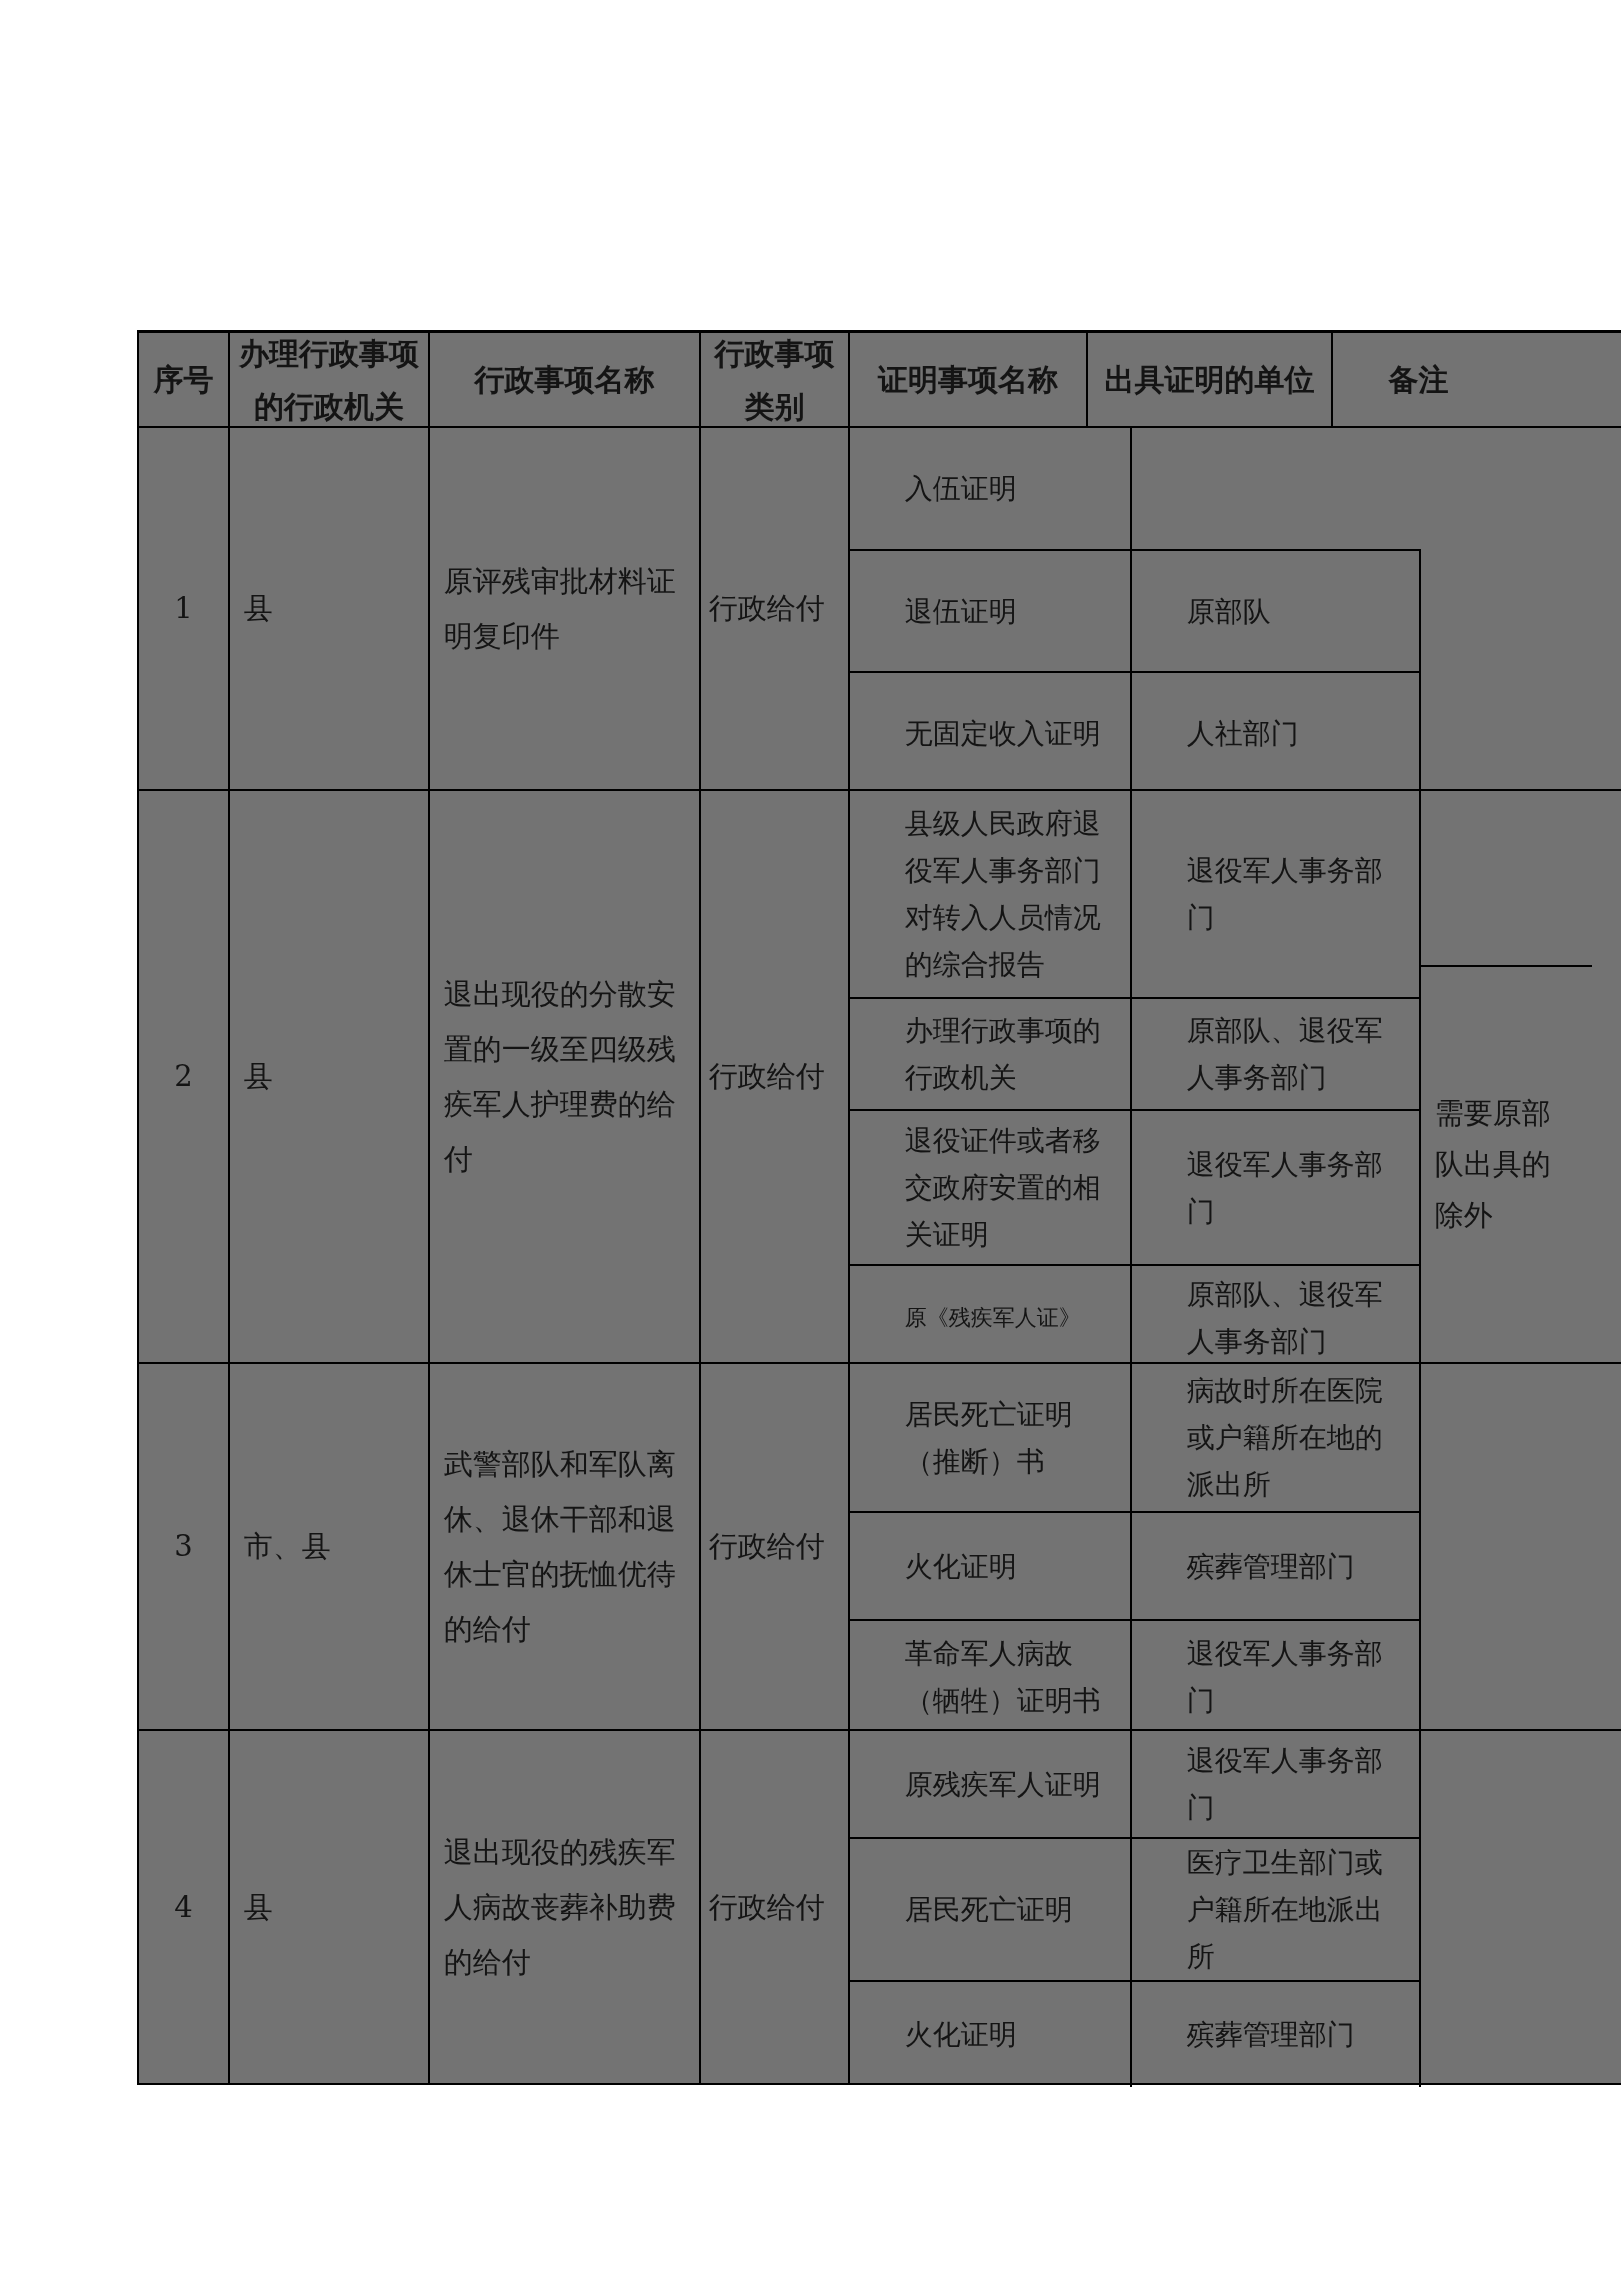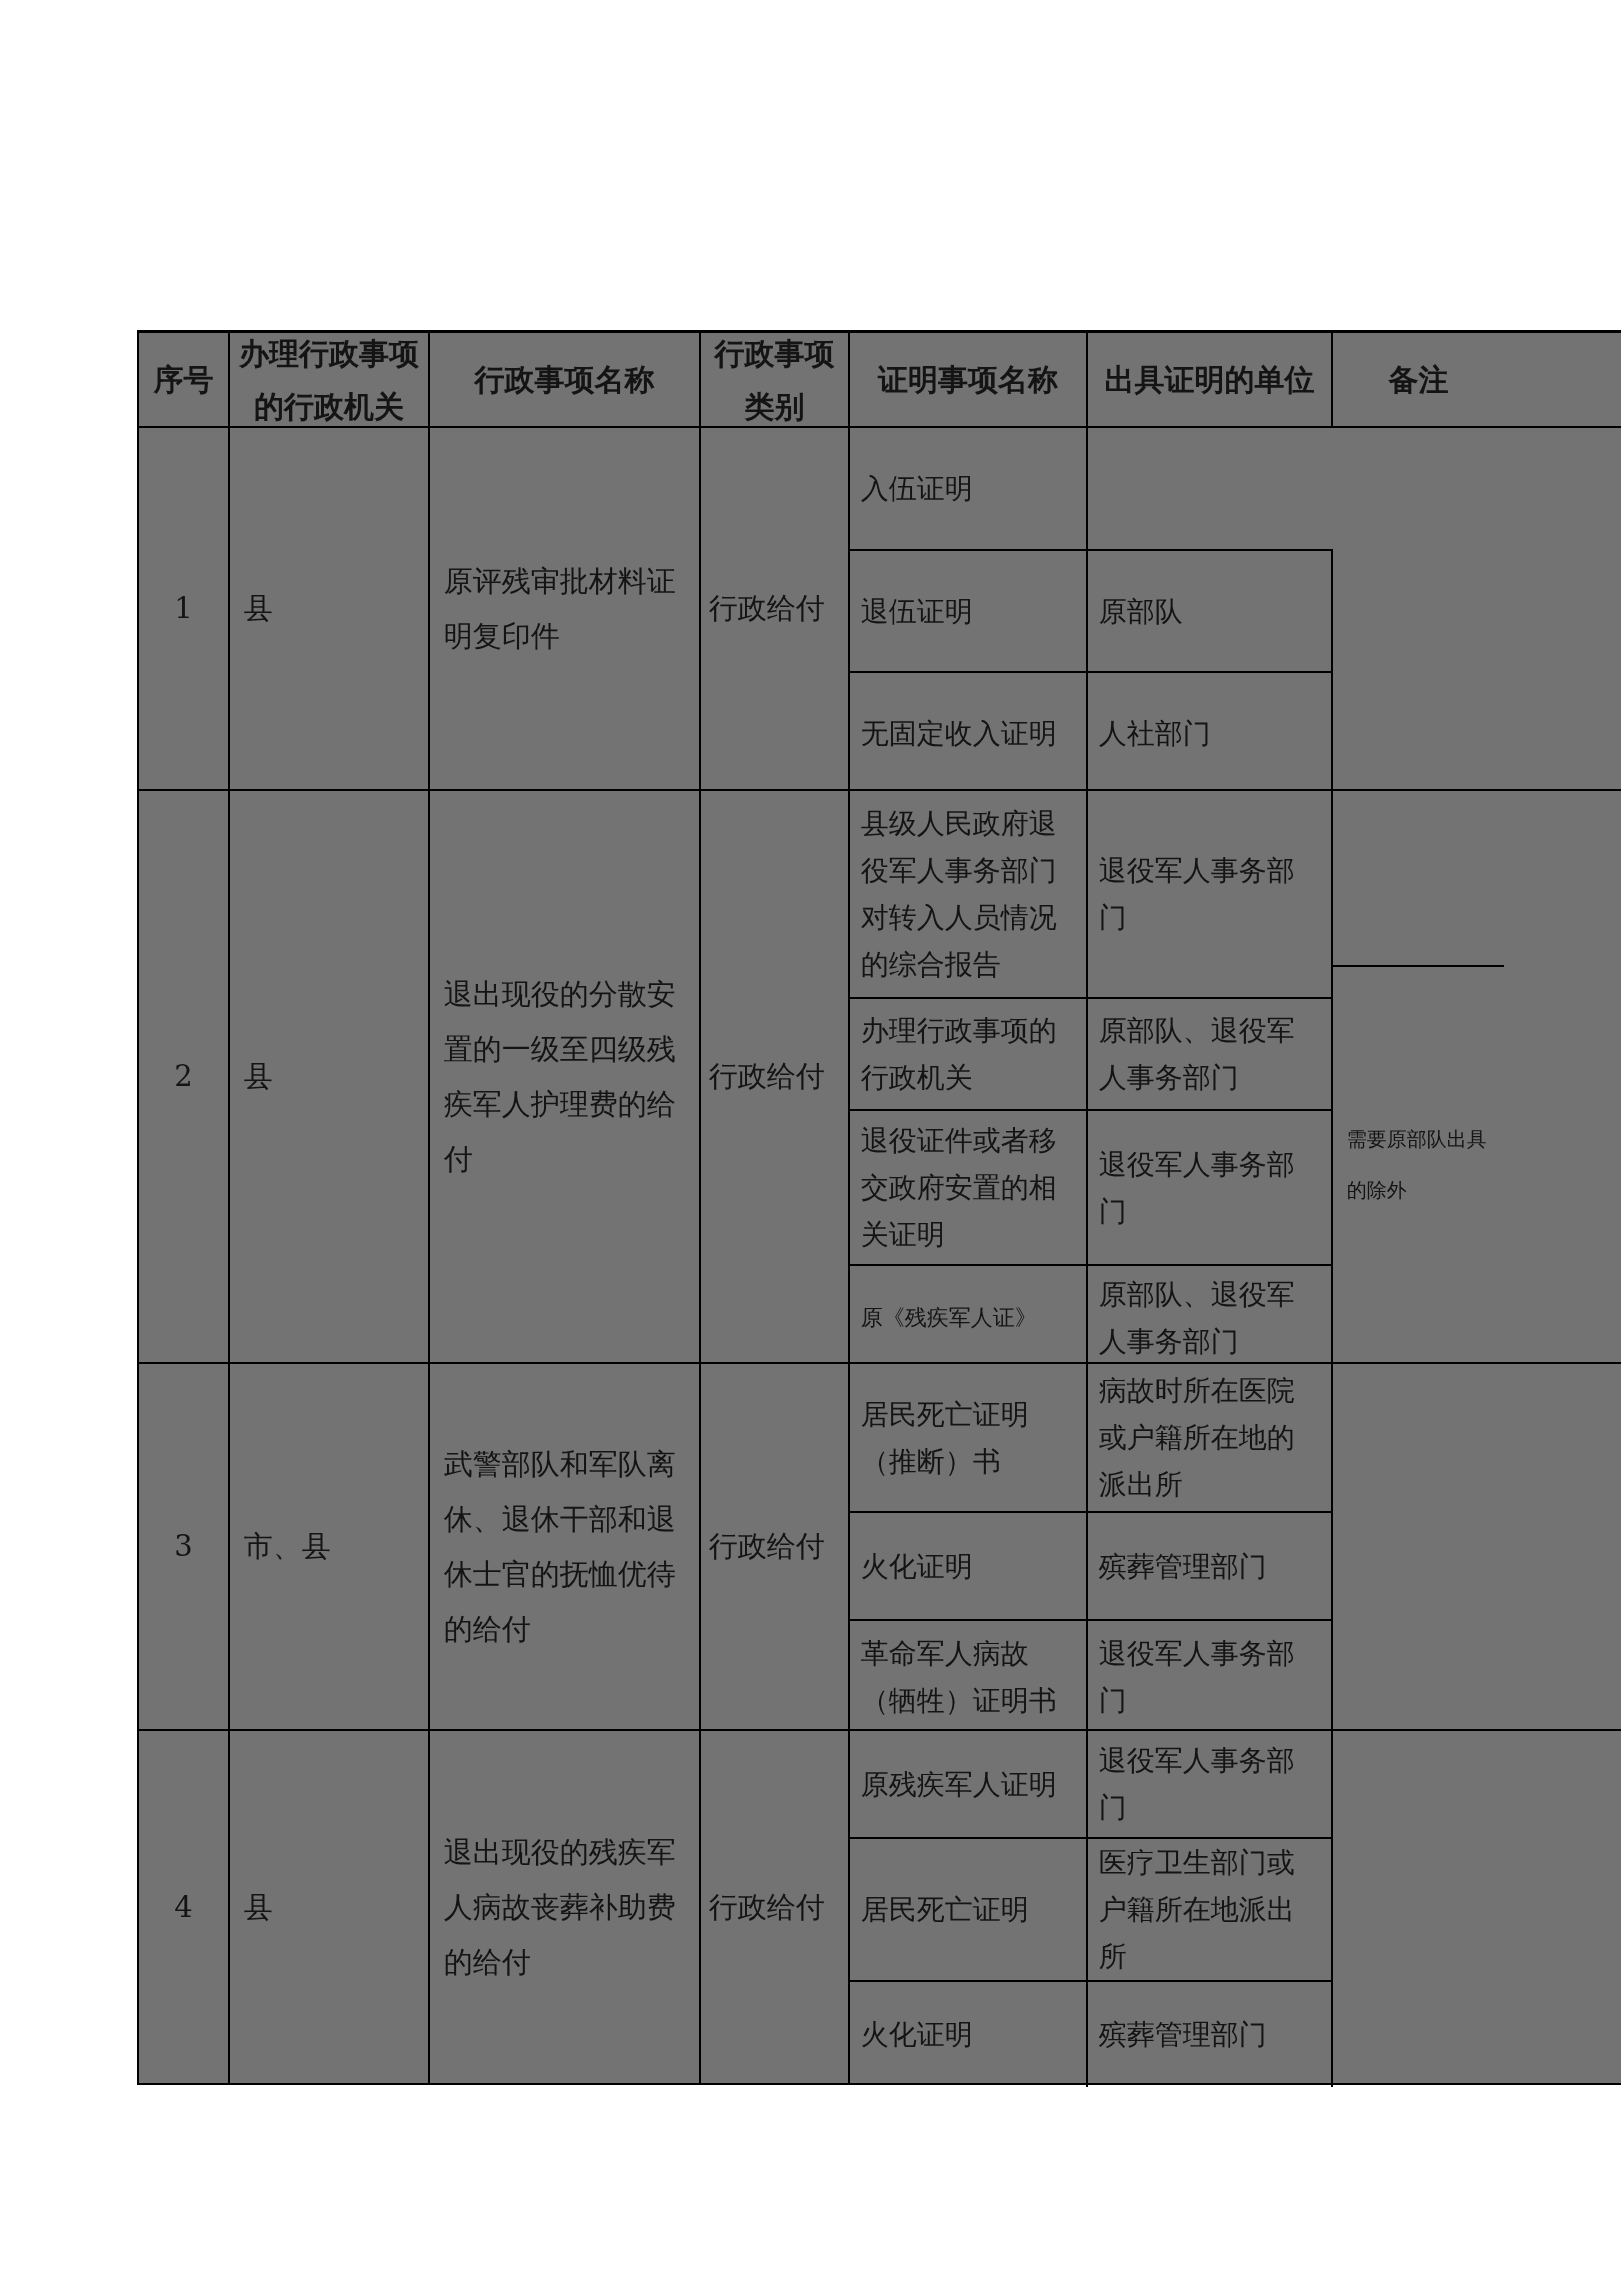--- a/index.html
+++ b/index.html
@@ -30,32 +30,32 @@
   .w-org{flex:0 0 200px;}
   .w-item{flex:0 0 271px;}
   .w-cat{flex:0 0 149px;padding:5.9px 7.8px;}
   .w-cert{flex:0 0 238px;}
   .w-unit{flex:0 0 245px;}
   .w-rem{flex:0 0 171px;border-right:none;}
   .subgrid{flex:0 0 483px;display:flex;flex-direction:column;}
   .subrow{display:flex;flex:0 0 auto;border-bottom:2px solid #000;}
   .subrow:last-child{border-bottom:none;}
   .subrow .cell{height:100%;}
-  .cert-cell,.unit-cell{font-size:28px;line-height:47px;padding:3.9px 10.8px;}
+  .cert-cell,.unit-cell{font-size:28px;line-height:47px;padding:3.9px 10.8px;margin-left:44px;}
   .tight{font-size:22px;}
   .c-no{justify-content:center;padding:0;}
   .header .cell{
     justify-content:center;text-align:center;
     font-weight:bold;font-size:30px;line-height:53px;
     padding:5.9px 5.9px;
   }
   .remark-col{flex:0 0 171px;display:flex;flex-direction:column;}
   .remark-seg{
     box-sizing:border-box;display:flex;align-items:center;
-    padding:3.9px 13.7px;font-size:20px;line-height:51px;
+    padding:3.9px 13.7px;font-size:29px;line-height:51px;
   }
   .remark-seg.split-top{height:176px;border-bottom:2px solid #000;}
   .remark-seg.split-bottom{flex:1;}
 </style>
 </head>
 <body>
 
 <div class="doc-table">
 
   <div class="tr header" style="height:93px">

